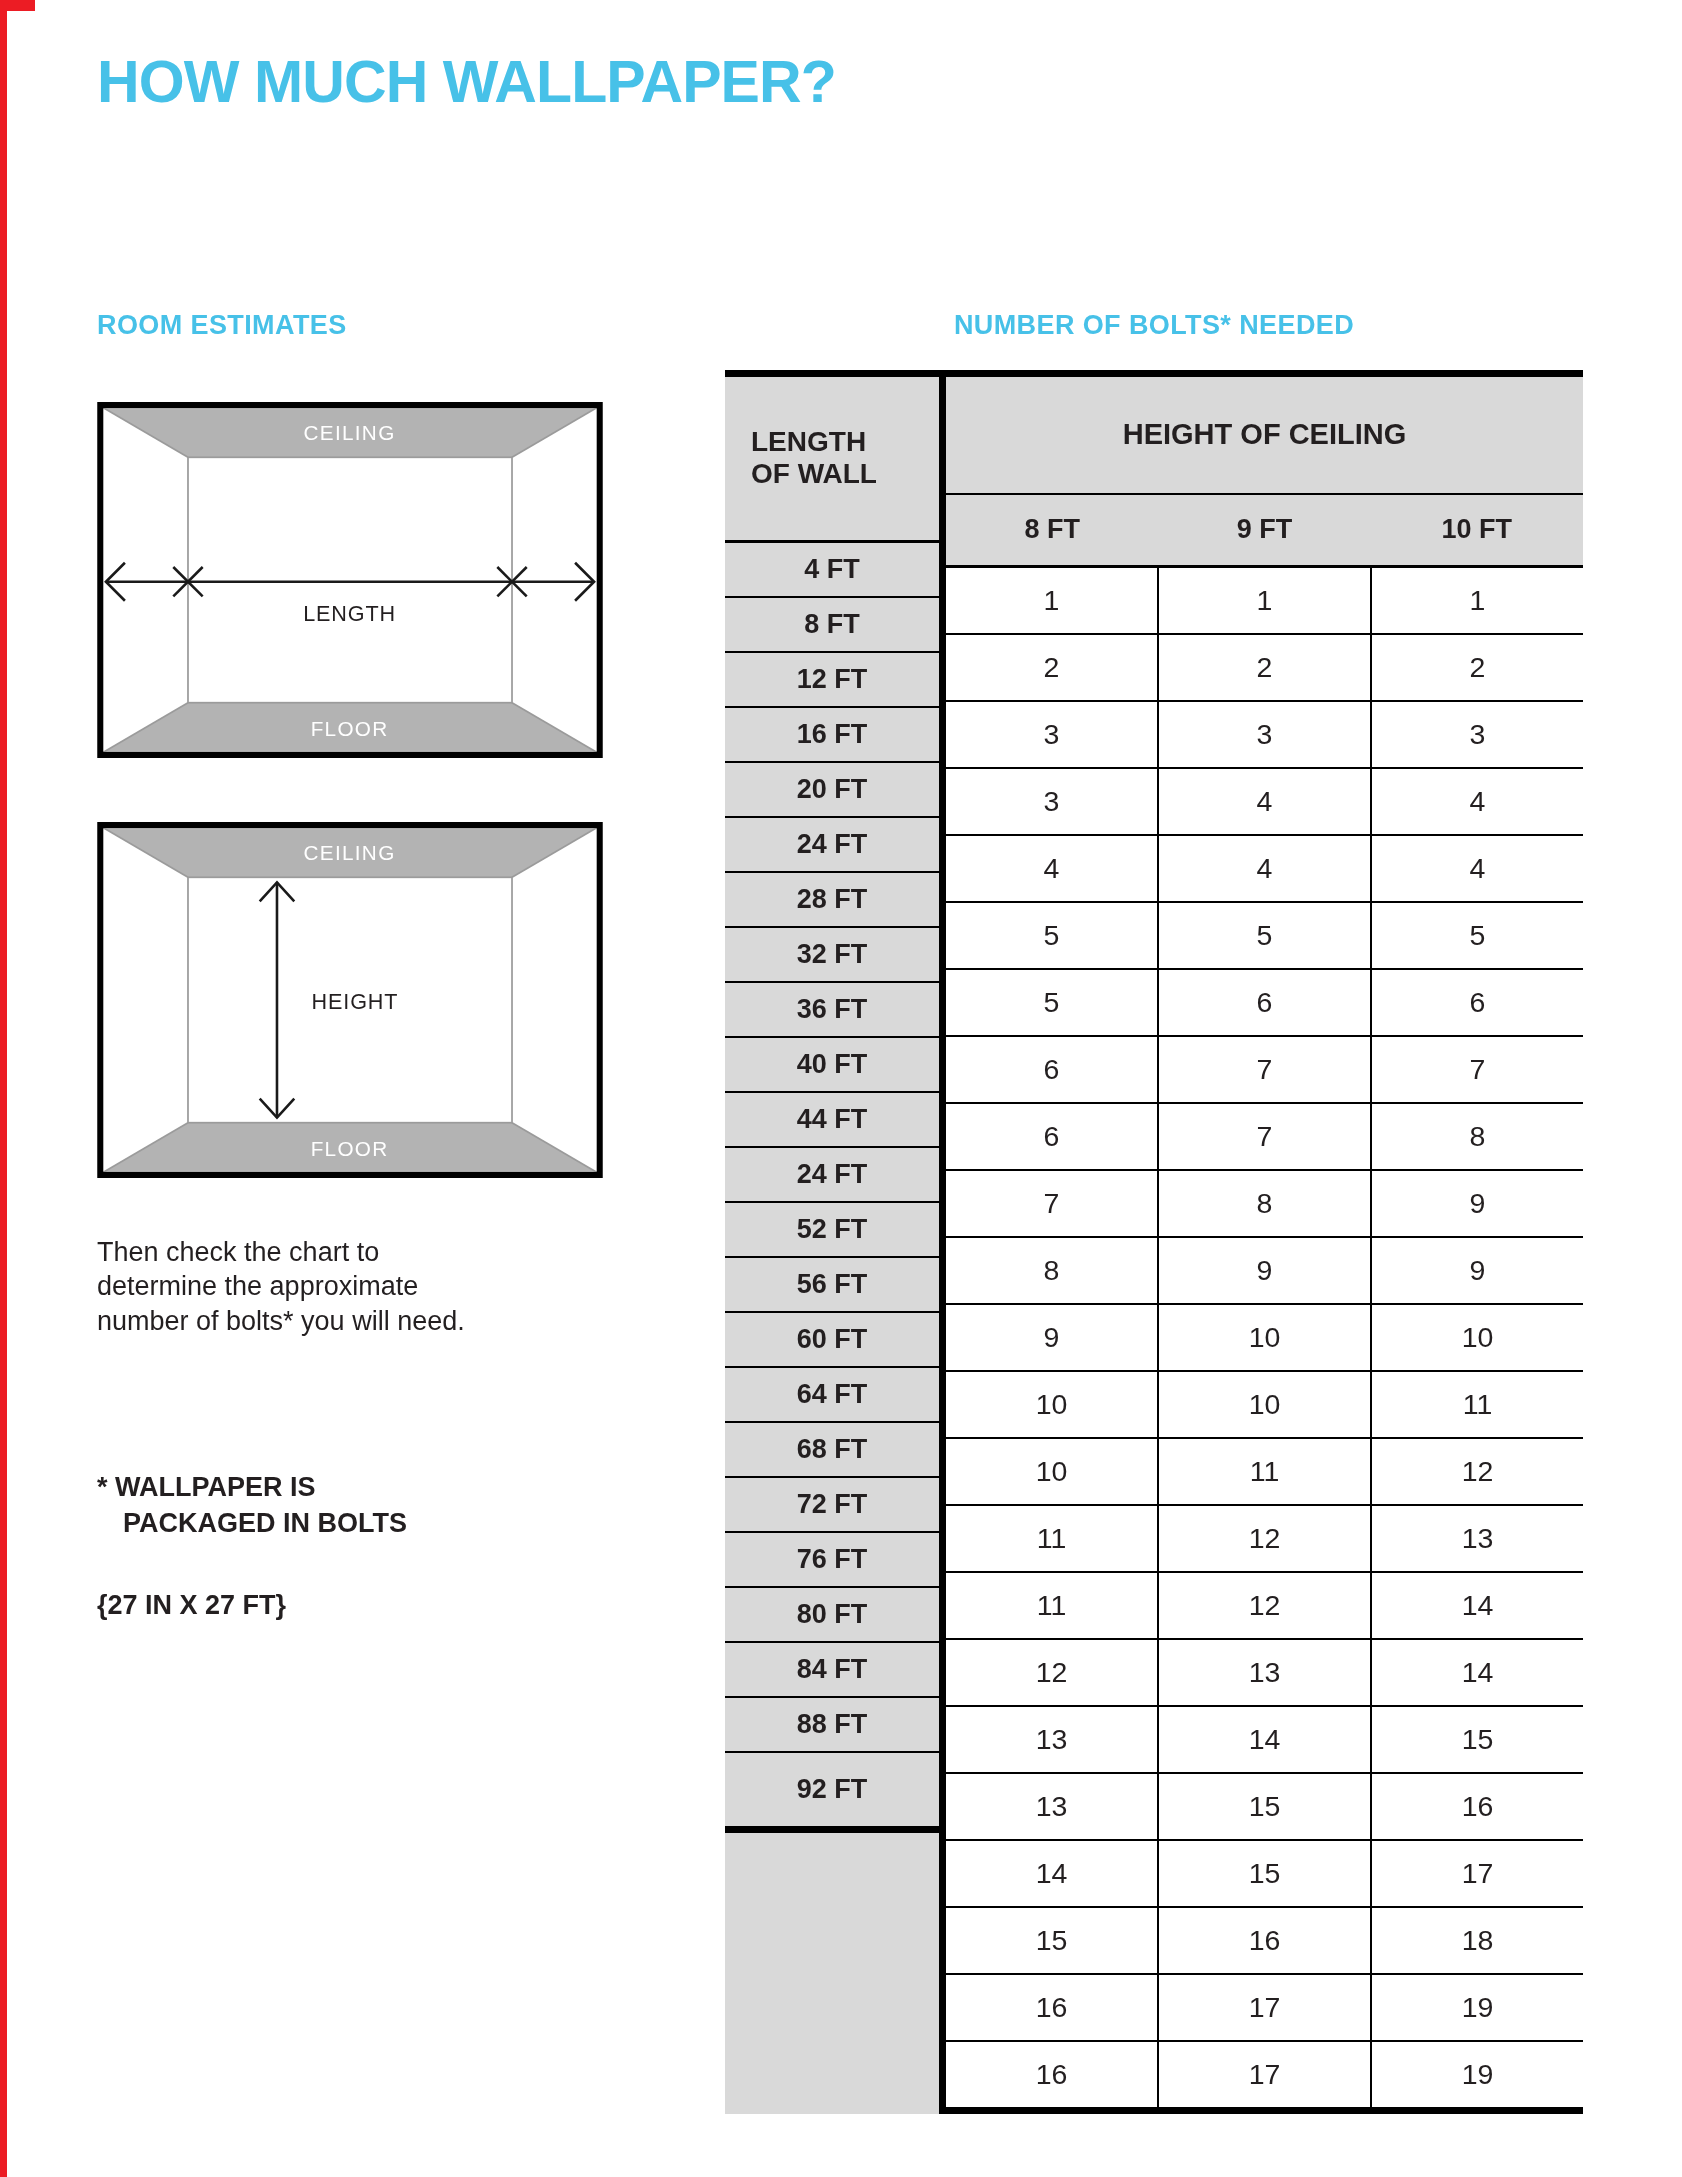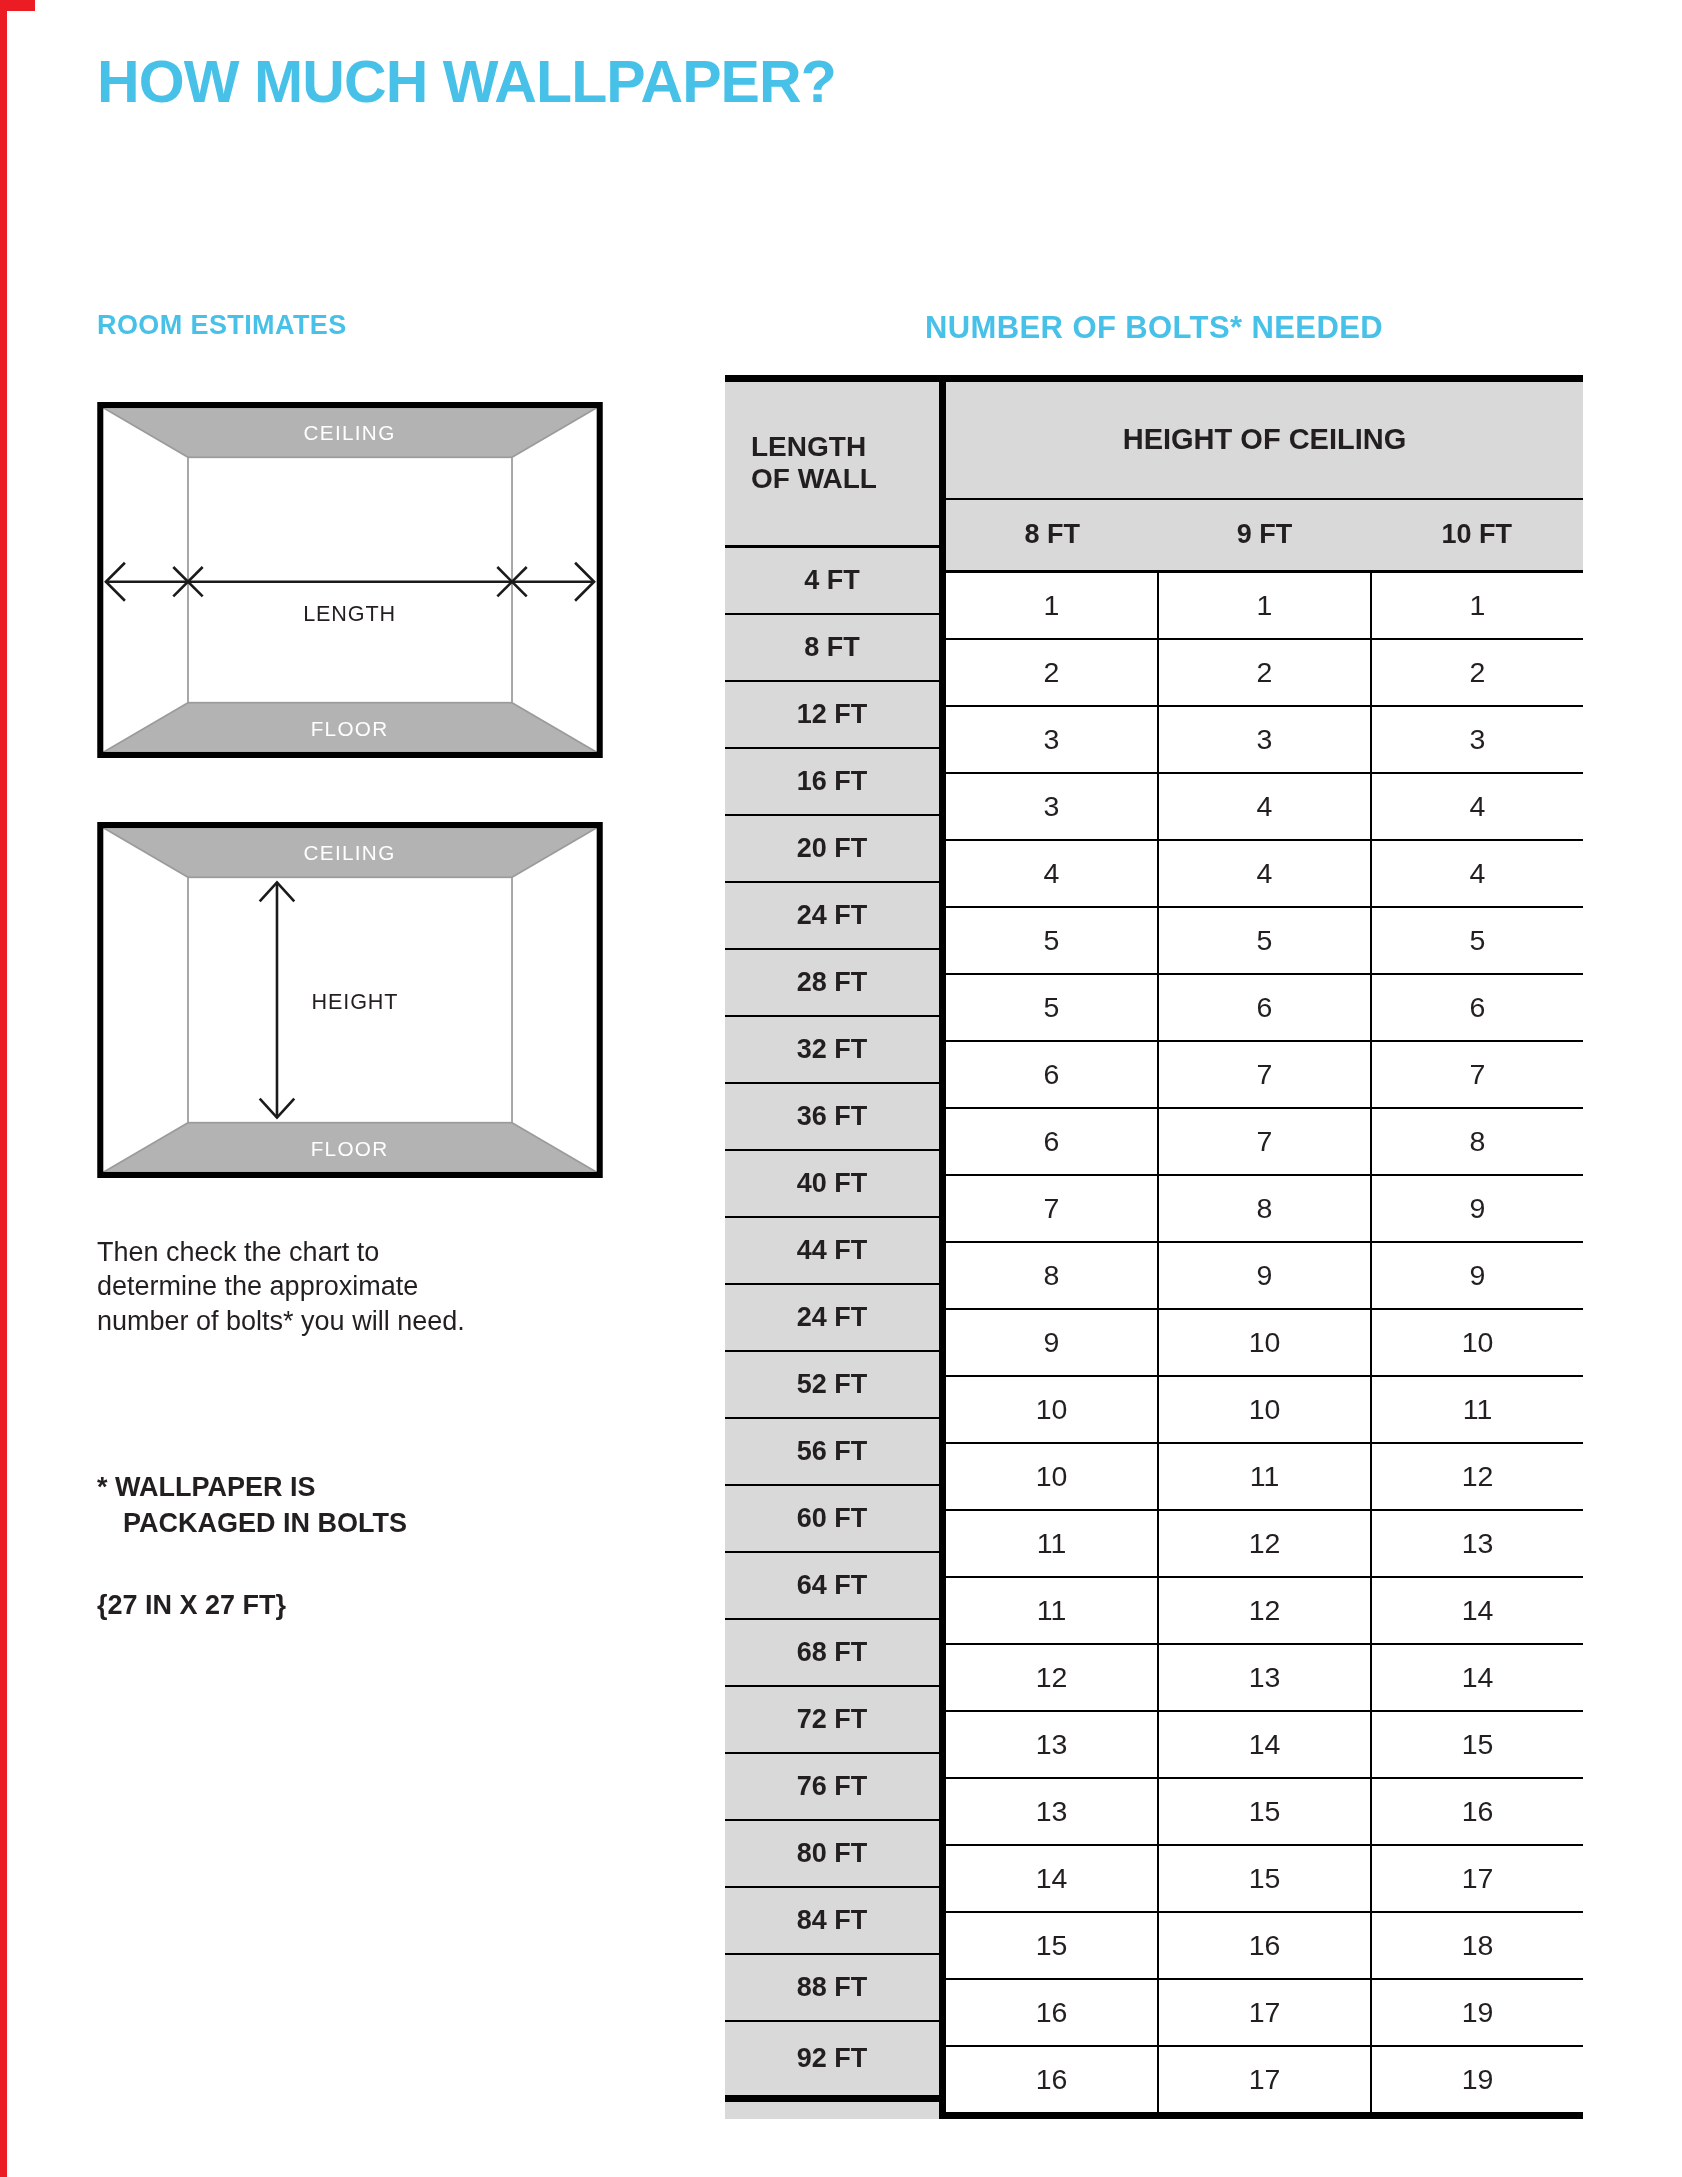--- a/index.html
+++ b/index.html
@@ -27,33 +27,33 @@
   .body-text { font-size: 27px; line-height: 1.28; margin: 0; white-space: pre-line; }
   .diagram { display: block; margin: 61px 0 55px 0; }
   .diagram.second { margin: 64px 0 57px 0; }
 
   .footnote { font-weight: bold; font-size: 27px; margin-top: 130px; line-height: 1.35; }
   .footnote .indent { padding-left: 26px; }
   .bolt-info { font-weight: bold; font-size: 27px; margin-top: 45px; line-height: 1.45; }
   sup { font-size: 60%; vertical-align: super; }
 
   .table-heading {
-    color: #47c1e8; font-size: 31px; font-weight: bold;
+    color: #47c1e8; font-size: 27px; font-weight: bold;
     text-align: center; margin: 0 0 29px 0; letter-spacing: 0.4px;
   }
 
   .bolt-table { display: flex; border-top: 7.8px solid #000; }
   .label-col { width: 221px; flex-shrink: 0; background: #d9d9d9; border-right: 7px solid #000; }
   .label-header {
     height: 166px; border-bottom: 3.5px solid #000;
     display: flex; align-items: center; padding-left: 26px;
     font-weight: bold; font-size: 28px; line-height: 1.15; white-space: pre-line;
   }
   .label-cell {
-    height: 67px; border-bottom: 2.6px solid #000;
+    height: 55px; border-bottom: 2.6px solid #000;
     display: flex; align-items: center; justify-content: center;
     font-weight: bold; font-size: 27px;
   }
   #labelCells .label-cell:last-child { height: 80px; border-bottom-width: 7.8px; }
   .label-footer { height: 17.3px; background: #d9d9d9; }
 
   .data-area { flex: 1; }
   .group-header {
     height: 118px; border-bottom: 2.6px solid #000; background: #d9d9d9;
     display: flex; align-items: center; justify-content: center;

